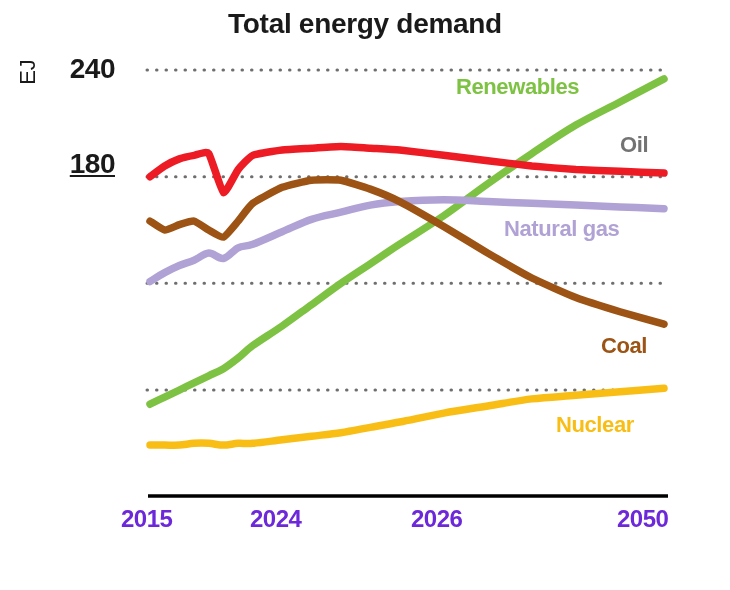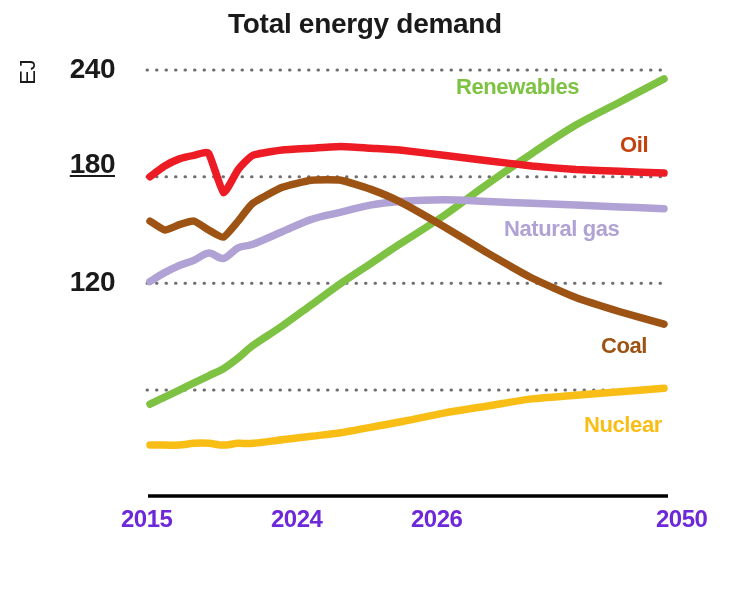--- a/index.html
+++ b/index.html
@@ -51,51 +51,50 @@
 
   .x-tick{
     position:absolute;
     top:505px;
     font-size:24px;
     font-weight:bold;
     color:#6d28d9;
     letter-spacing:-0.5px;
   }
   .x-tick.x2015{left:121px;}
-  .x-tick.x2024{left:250px;margin-left:21px;}
+  .x-tick.x2024{left:250px;}
   .x-tick.x2035{left:411px;}
-  .x-tick.x2050{left:656px;}
+  .x-tick.x2050{left:617px;}
 
   .series-label{
     position:absolute;
     font-size:22px;
     font-weight:bold;
     letter-spacing:-0.4px;
     white-space:nowrap;
   }
   .lbl-renewables{left:456px;top:74px;color:#7DC242;}
-  .lbl-oil{left:620px;top:132px;color:#c2410c;}
+  .lbl-oil{left:620px;top:132px;color:#737373;}
   .lbl-gas{left:504px;top:216px;color:#B0A2D4;}
   .lbl-coal{left:601px;top:333px;color:#9C5314;text-align:center;}
-  .lbl-nuclear{left:556px;top:412px;color:#F9BE16;margin-left:28px;}
+  .lbl-nuclear{left:556px;top:412px;color:#F9BE16;}
 
   svg.plot{position:absolute;left:0;top:0;width:730px;height:590px;}
 </style>
 </head>
 <body>
 
 <div id="chart-root">
 
   <div class="chart-title">Total energy demand</div>
 
   <div class="y-axis-name">EJ</div>
 
   <div class="y-tick t240">240</div>
   <div class="y-tick t180">180</div>
-  <div class="y-tick t120">120</div>
 
   <div class="x-tick x2015">2015</div>
   <div class="x-tick x2024">2024</div>
   <div class="x-tick x2035">2026</div>
   <div class="x-tick x2050">2050</div>
 
   <svg class="plot" viewBox="0 0 730 590">
     <g id="gridlines">
         <line x1="147" x2="669" y1="390" y2="390" stroke="#6e6e6e" stroke-width="3" stroke-linecap="round" stroke-dasharray="0.5 9"></line>
         <line x1="147" x2="669" y1="283.33333333333337" y2="283.33333333333337" stroke="#6e6e6e" stroke-width="3" stroke-linecap="round" stroke-dasharray="0.5 9"></line>

